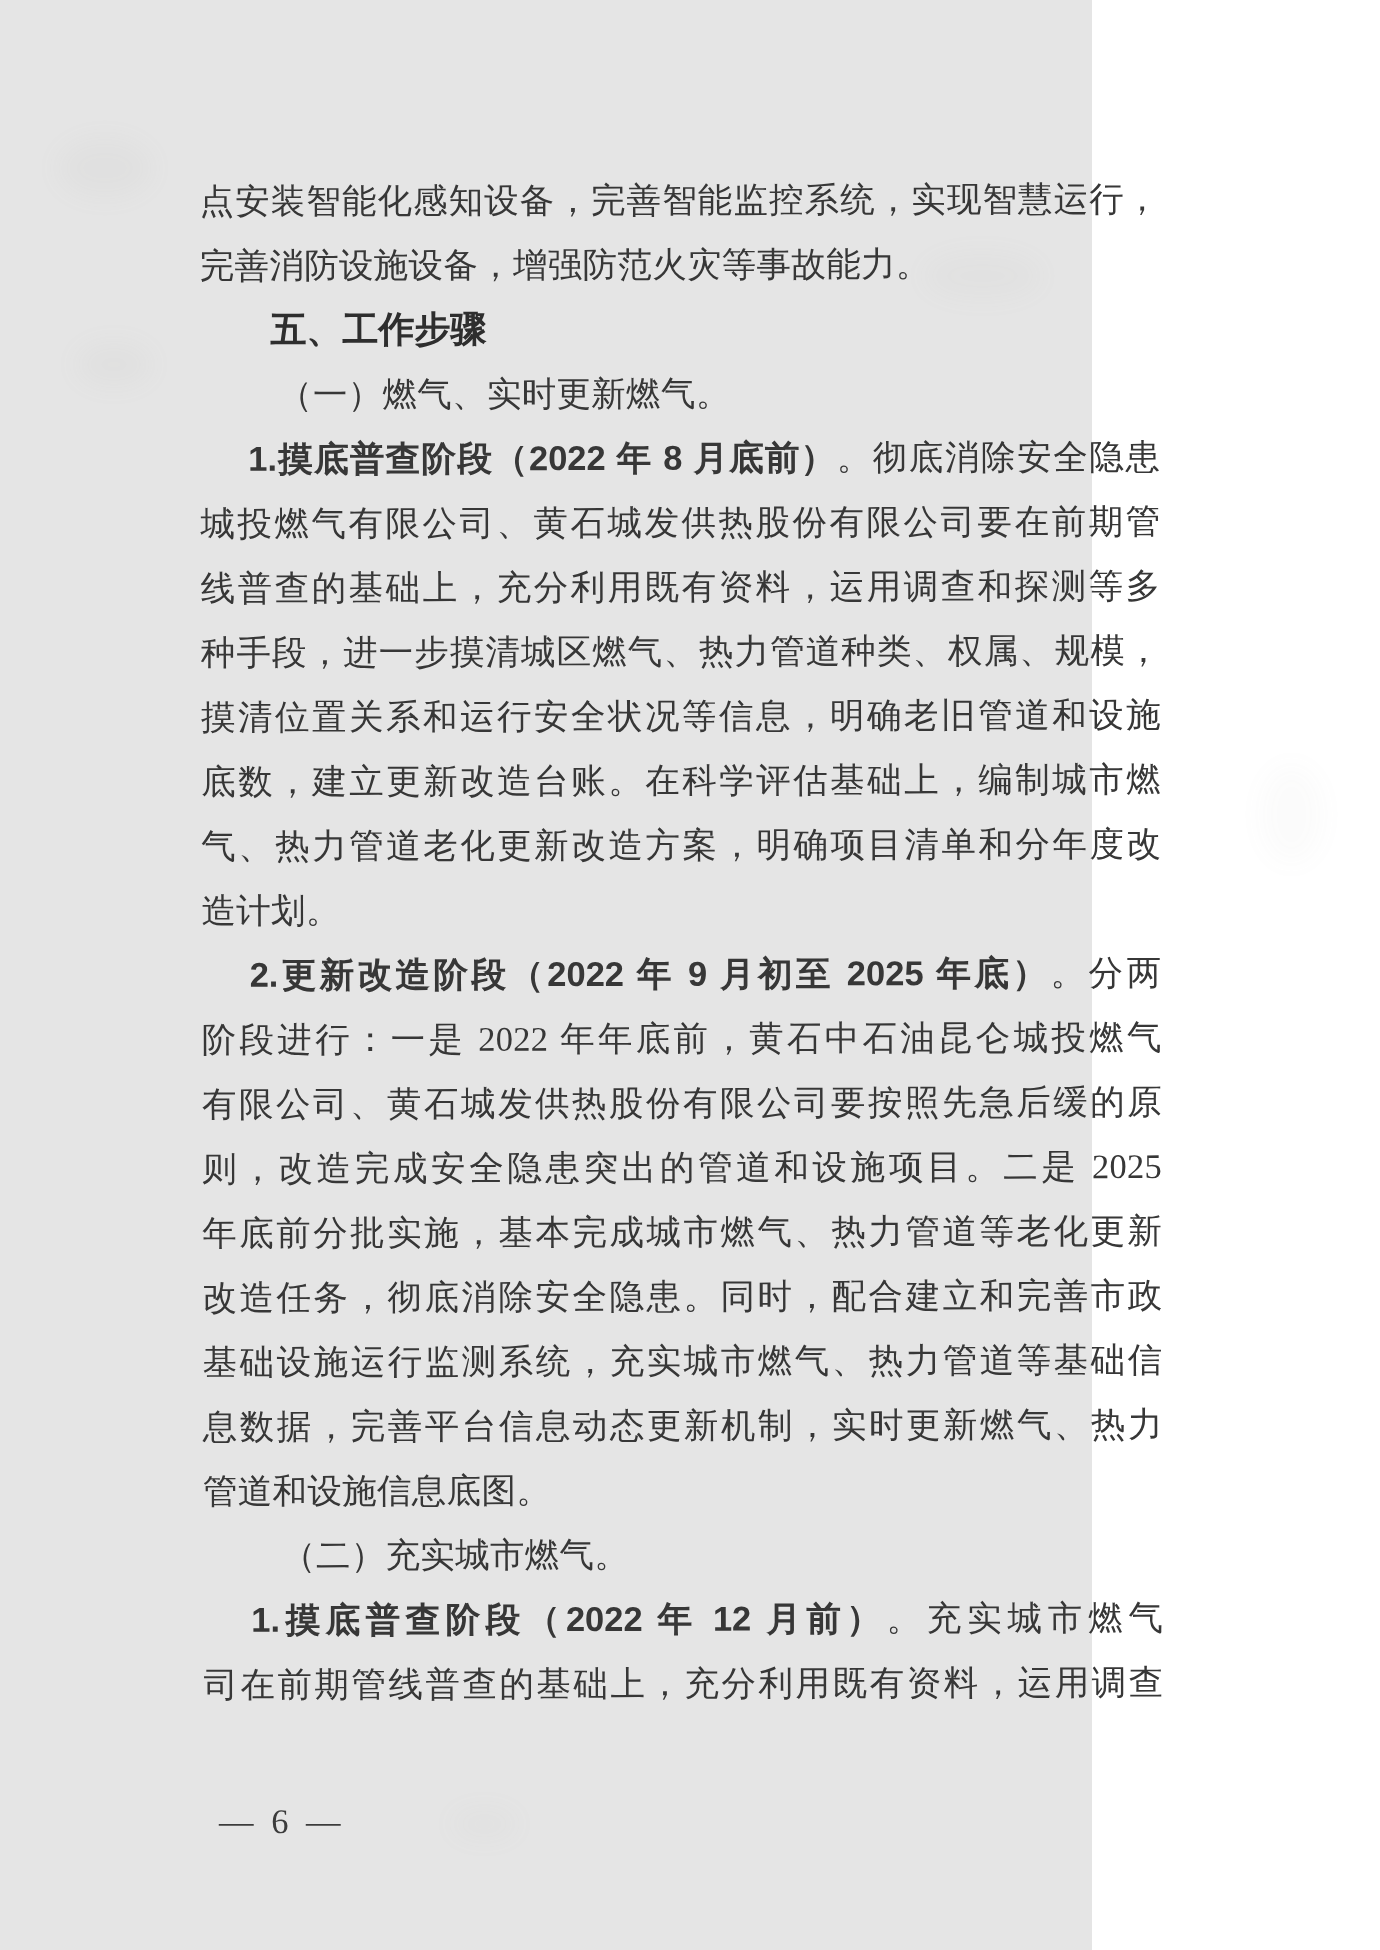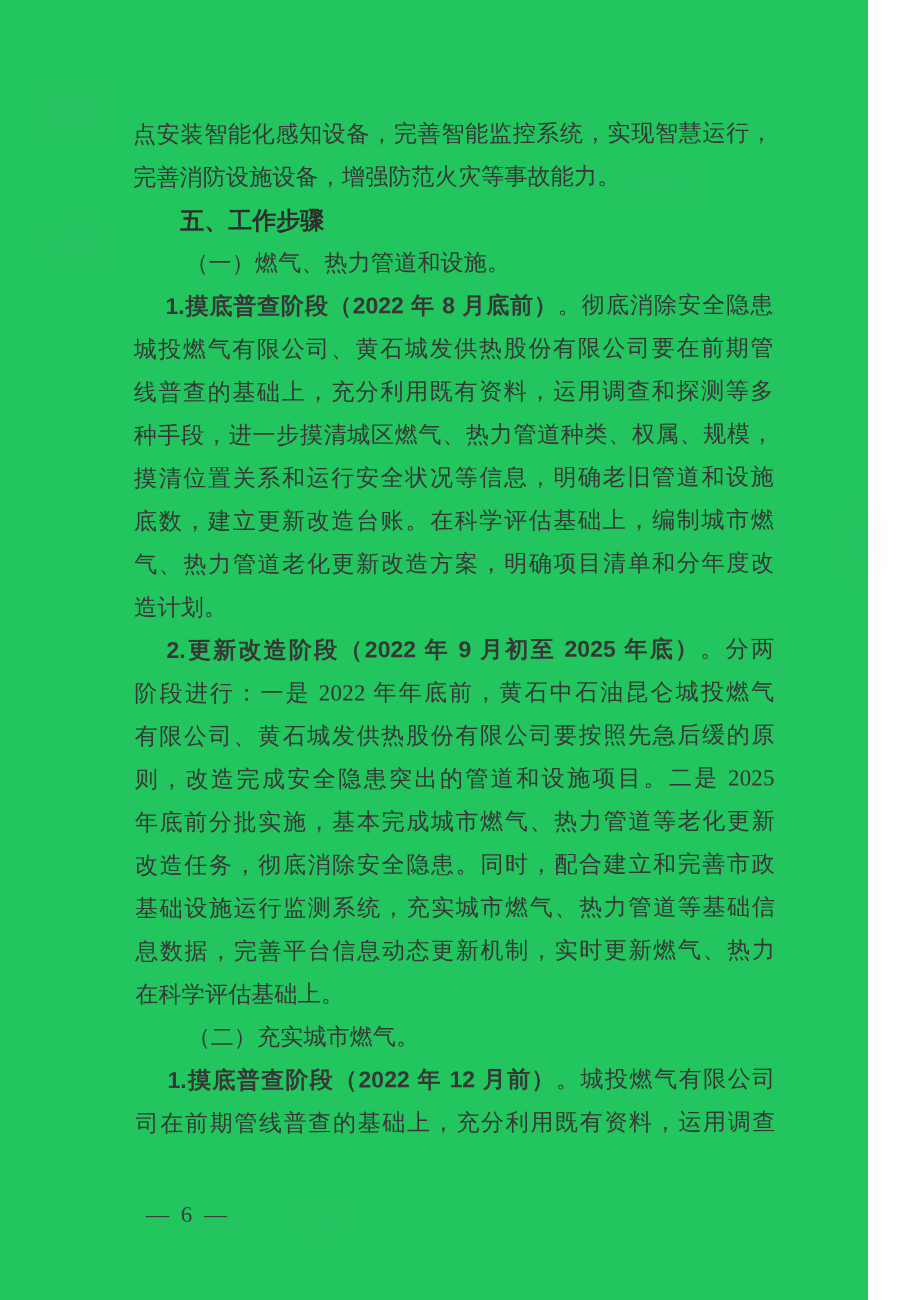--- a/index.html
+++ b/index.html
@@ -9,23 +9,23 @@
   body {
     width: 920px;
     height: 1300px;
     position: relative;
     overflow: hidden;
     font-family: "Liberation Serif", "DejaVu Serif", serif;
   }
   .page {
     position: absolute;
     left: 0; top: 0;
-    width: 868px;
+    width: 728px;
     height: 1300px;
-    background: #22c55e;
+    background: #e5e5e5;
   }
   
   .smudge {
     position: absolute;
     border-radius: 50%;
     background: #8a8a86;
     filter: blur(9px);
   }
   .smudge.s1 { left: 38px;  top: 92px;  width: 64px; height: 40px; opacity: 0.05; }
   .smudge.s2 { left: 615px; top: 168px; width: 80px; height: 32px; opacity: 0.04; }
@@ -85,37 +85,37 @@
   <div class="smudge s1"></div>
   <div class="smudge s2"></div>
   <div class="smudge s3"></div>
   <div class="smudge s4"></div>
   <div class="smudge s5"></div>
 
   <div class="doc-body">
       <div class="line full" style="padding-left: 0px;"><span>点安装智能化感知设备，完善智能监控系统，实现智慧运行，</span></div>
       <div class="line" style="padding-left: 0px;"><span>完善消防设施设备，增强防范火灾等事故能力。</span></div>
       <div class="line heading" style="padding-left: 47px;"><span class="bold">五、工作步骤</span></div>
-      <div class="line" style="padding-left: 52px;"><span>（一）燃气、热力管道和设施。</span></div>
+      <div class="line" style="padding-left: 52px;"><span>（一）燃气、实时更新燃气。</span></div>
       <div class="line full" style="padding-left: 32px;"><span class="bold">1.摸底普查阶段（2022 年 8 月底前）</span><span>。彻底消除安全隐患</span></div>
       <div class="line full" style="padding-left: 0px;"><span>城投燃气有限公司、黄石城发供热股份有限公司要在前期管</span></div>
       <div class="line full" style="padding-left: 0px;"><span>线普查的基础上，充分利用既有资料，运用调查和探测等多</span></div>
       <div class="line full" style="padding-left: 0px;"><span>种手段，进一步摸清城区燃气、热力管道种类、权属、规模，</span></div>
       <div class="line full" style="padding-left: 0px;"><span>摸清位置关系和运行安全状况等信息，明确老旧管道和设施</span></div>
       <div class="line full" style="padding-left: 0px;"><span>底数，建立更新改造台账。在科学评估基础上，编制城市燃</span></div>
       <div class="line full" style="padding-left: 0px;"><span>气、热力管道老化更新改造方案，明确项目清单和分年度改</span></div>
       <div class="line" style="padding-left: 0px;"><span>造计划。</span></div>
       <div class="line full" style="padding-left: 32px;"><span class="bold">2.更新改造阶段（2022 年 9 月初至 2025 年底）</span><span>。分两</span></div>
       <div class="line full" style="padding-left: 0px;"><span>阶段进行：一是 2022 年年底前，黄石中石油昆仑城投燃气</span></div>
       <div class="line full" style="padding-left: 0px;"><span>有限公司、黄石城发供热股份有限公司要按照先急后缓的原</span></div>
       <div class="line full" style="padding-left: 0px;"><span>则，改造完成安全隐患突出的管道和设施项目。二是 2025</span></div>
       <div class="line full" style="padding-left: 0px;"><span>年底前分批实施，基本完成城市燃气、热力管道等老化更新</span></div>
       <div class="line full" style="padding-left: 0px;"><span>改造任务，彻底消除安全隐患。同时，配合建立和完善市政</span></div>
       <div class="line full" style="padding-left: 0px;"><span>基础设施运行监测系统，充实城市燃气、热力管道等基础信</span></div>
       <div class="line full" style="padding-left: 0px;"><span>息数据，完善平台信息动态更新机制，实时更新燃气、热力</span></div>
-      <div class="line" style="padding-left: 0px;"><span>在科学评估基础上。</span></div>
+      <div class="line" style="padding-left: 0px;"><span>管道和设施信息底图。</span></div>
       <div class="line" style="padding-left: 52px;"><span>（二）充实城市燃气。</span></div>
-      <div class="line full" style="padding-left: 32px;"><span class="bold">1.摸底普查阶段（2022 年 12 月前）</span><span>。城投燃气有限公司</span></div>
+      <div class="line full" style="padding-left: 32px;"><span class="bold">1.摸底普查阶段（2022 年 12 月前）</span><span>。充实城市燃气</span></div>
       <div class="line full" style="padding-left: 0px;"><span>司在前期管线普查的基础上，充分利用既有资料，运用调查</span></div>
     </div>
 
   <div class="page-number">— 6 —</div>
 </div>
 
 </body></html>

